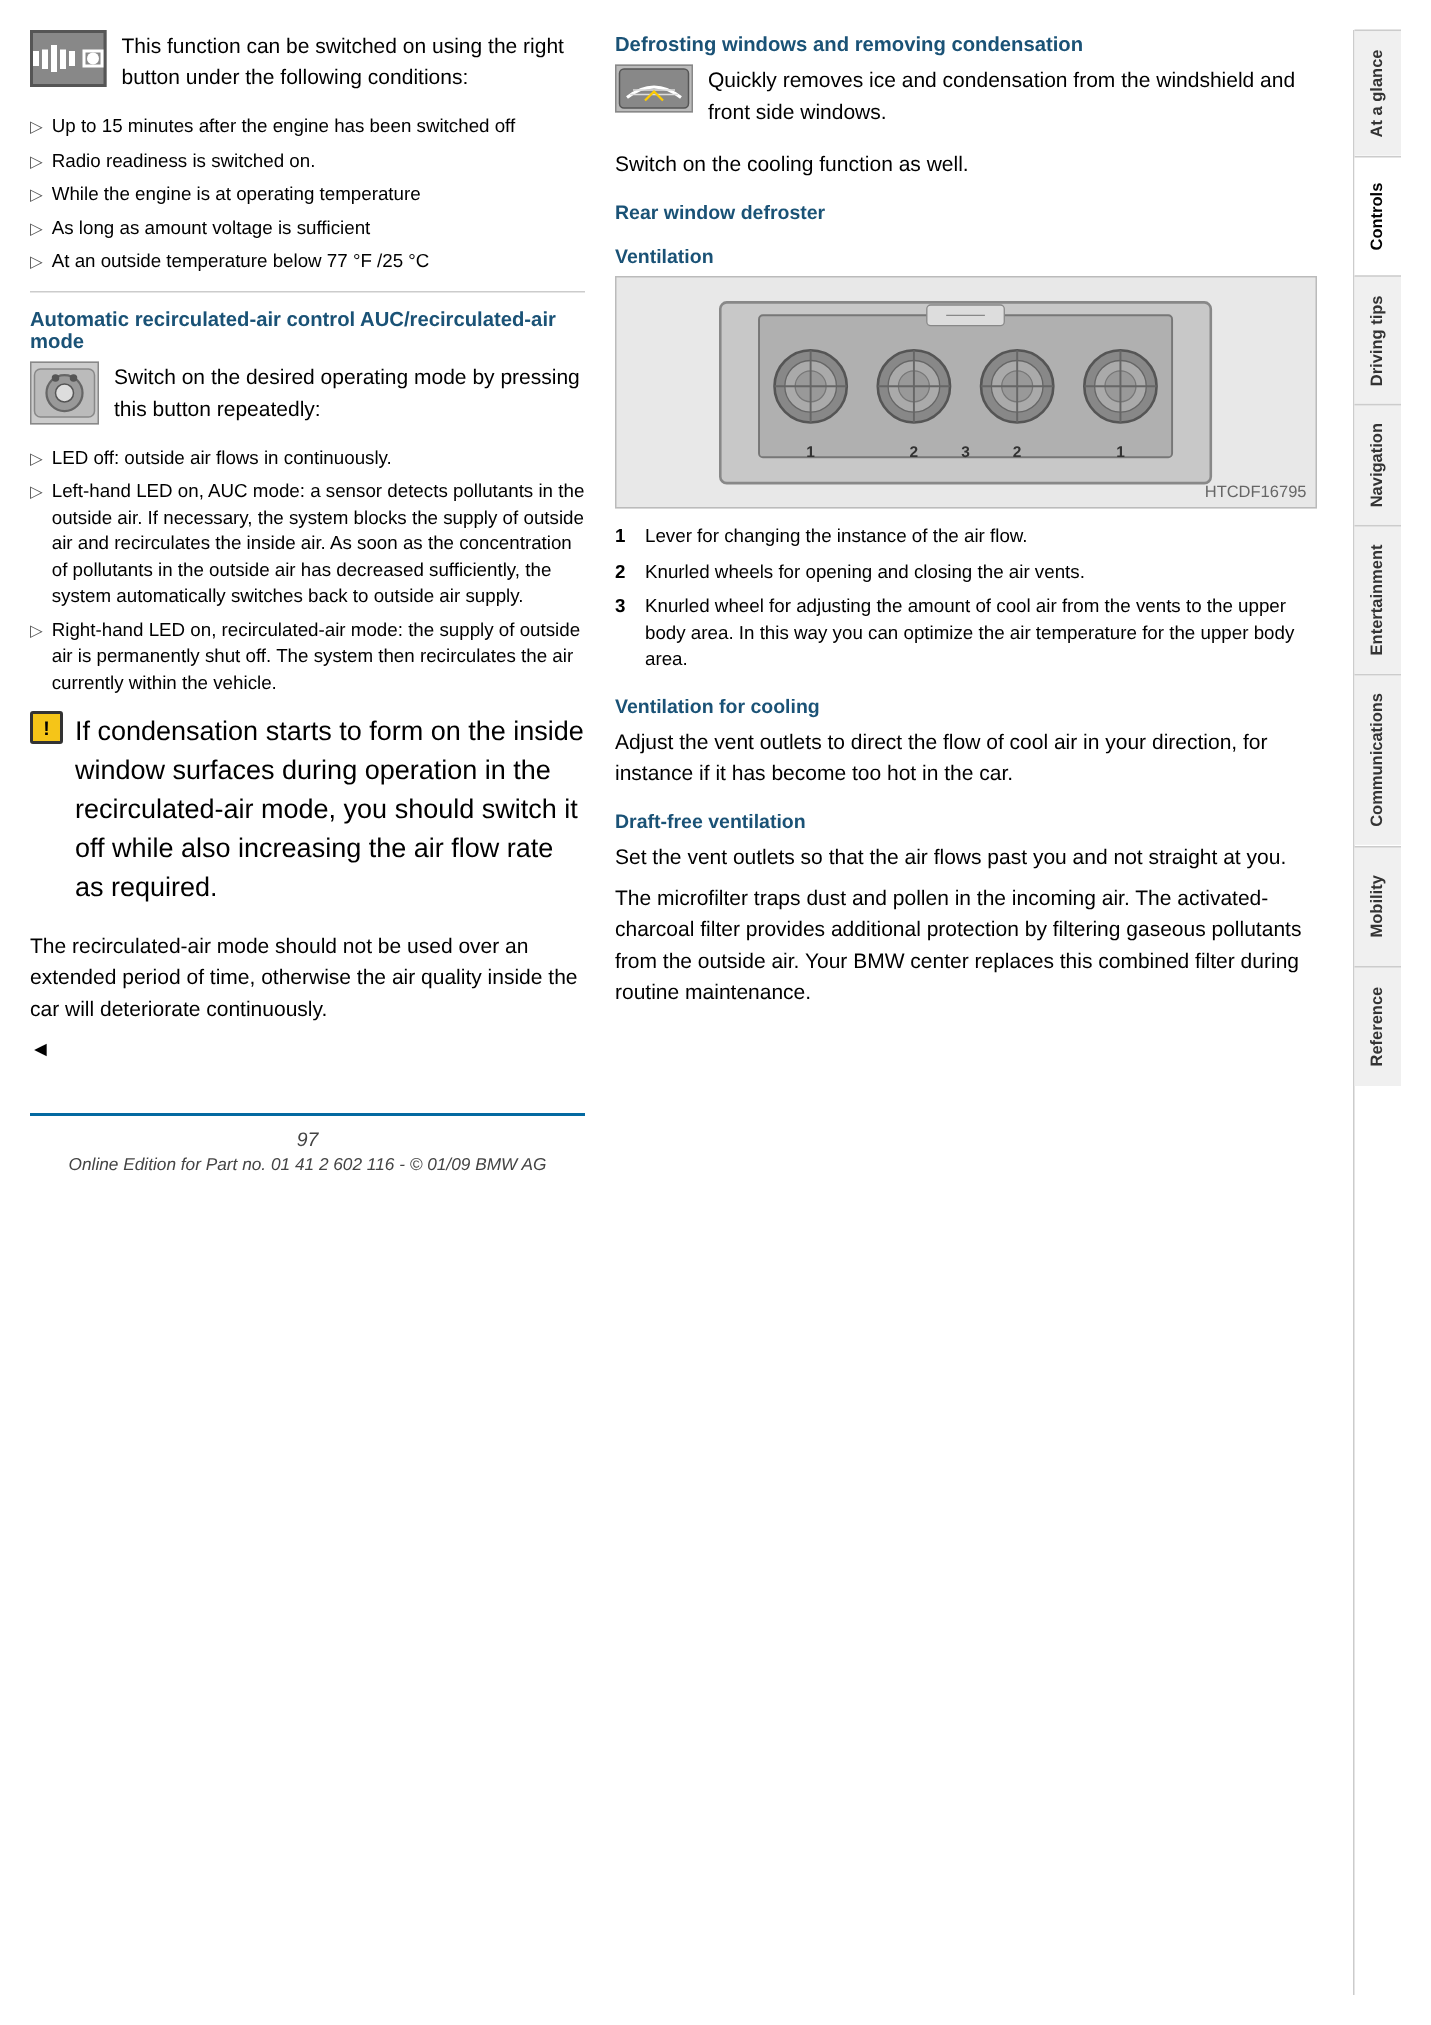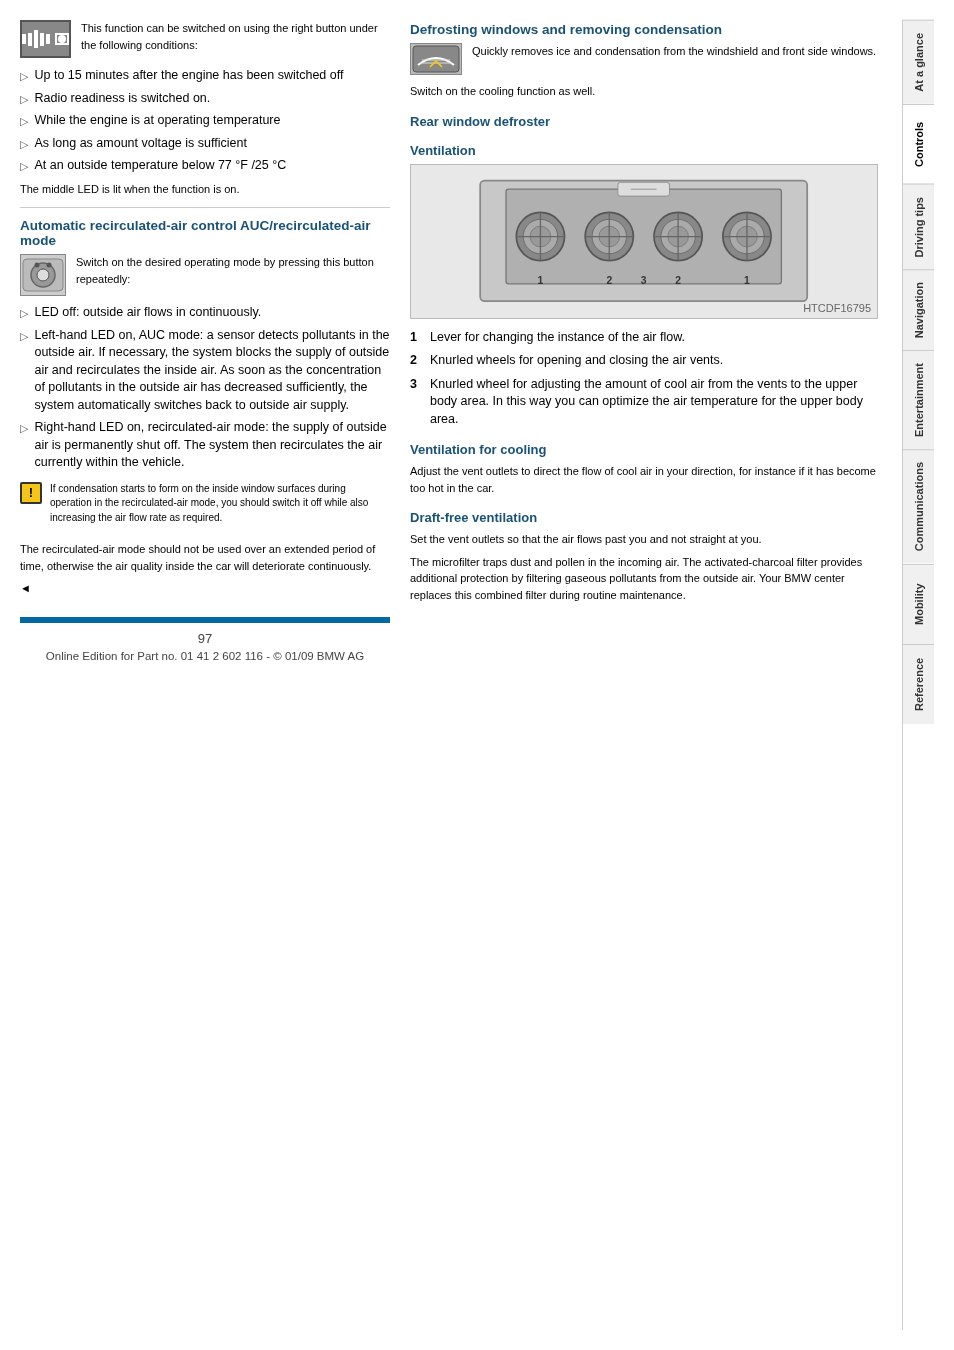--- a/index.html
+++ b/index.html
@@ -71,21 +71,21 @@
 
     .section-heading-dark {
       color: #1a5276;
       font-weight: bold;
       font-size: 13.5px;
       margin-bottom: 6px;
       margin-top: 2px;
     }
 
     p {
-      font-size: 11px;
+      font-size: 14px;
       line-height: 1.5;
       margin-bottom: 6px;
     }
 
     
     .icon-text-row {
       display: flex;
       align-items: flex-start;
       gap: 10px;
       margin-bottom: 8px;
@@ -220,23 +220,24 @@
       font-weight: bold;
       flex-shrink: 0;
       min-width: 14px;
     }
 
     
     .page-footer {
       text-align: center;
       font-size: 11.5px;
       color: #444;
-      border-top: 6px solid #0369a1;
+      border-top: 2px solid #0369a1;
       padding: 8px 0;
-      margin-top: 20px;
+      margin-top: 32px;
+      font-style: italic;
     }
 
     .page-number {
       font-size: 13px;
       font-weight: normal;
       display: block;
       margin-bottom: 4px;
     }
 
     .divider {
@@ -292,21 +293,20 @@
       <li>
         <span class="bullet-arrow">▷</span>
         <span>As long as amount voltage is sufficient</span>
       </li>
       <li>
         <span class="bullet-arrow">▷</span>
         <span>At an outside temperature below 77 °F /25 °C</span>
       </li>
     </ul>
 
-    <p>The middle LED is lit when the function is on.</p>
 
     <hr class="divider">
 
     <div class="section-heading-dark">
       <span>Automatic recirculated-air control AUC/recirculated-air mode</span>
     </div>
 
     <div class="icon-text-row">
       <div class="auc-icon">
 
@@ -331,21 +331,21 @@
         <span>Left-hand LED on, AUC mode: a sensor detects pollutants in the outside air. If necessary, the system blocks the supply of outside air and recirculates the inside air. As soon as the concentration of pollutants in the outside air has decreased sufficiently, the system automatically switches back to outside air supply.</span>
       </li>
       <li>
         <span class="bullet-arrow">▷</span>
         <span>Right-hand LED on, recirculated-air mode: the supply of outside air is permanently shut off. The system then recirculates the air currently within the vehicle.</span>
       </li>
     </ul>
 
     <div class="warning-row">
       <div class="warning-icon">!</div>
-      <p style="font-size:10px;line-height:1.45;">
+      <p style="font-size:18px;line-height:1.45;">
         If condensation starts to form on the inside window surfaces during operation in the recirculated-air mode, you should switch it off while also increasing the air flow rate as required.
       </p>
     </div>
 
     <p>The recirculated-air mode should not be used over an extended period of time, otherwise the air quality inside the car will deteriorate continuously.</p>
     <p>◄</p>
 
     <div class="page-footer">
       <span class="page-number">97</span>
       <span>Online Edition for Part no. 01 41 2 602 116 - © 01/09 BMW AG</span>

